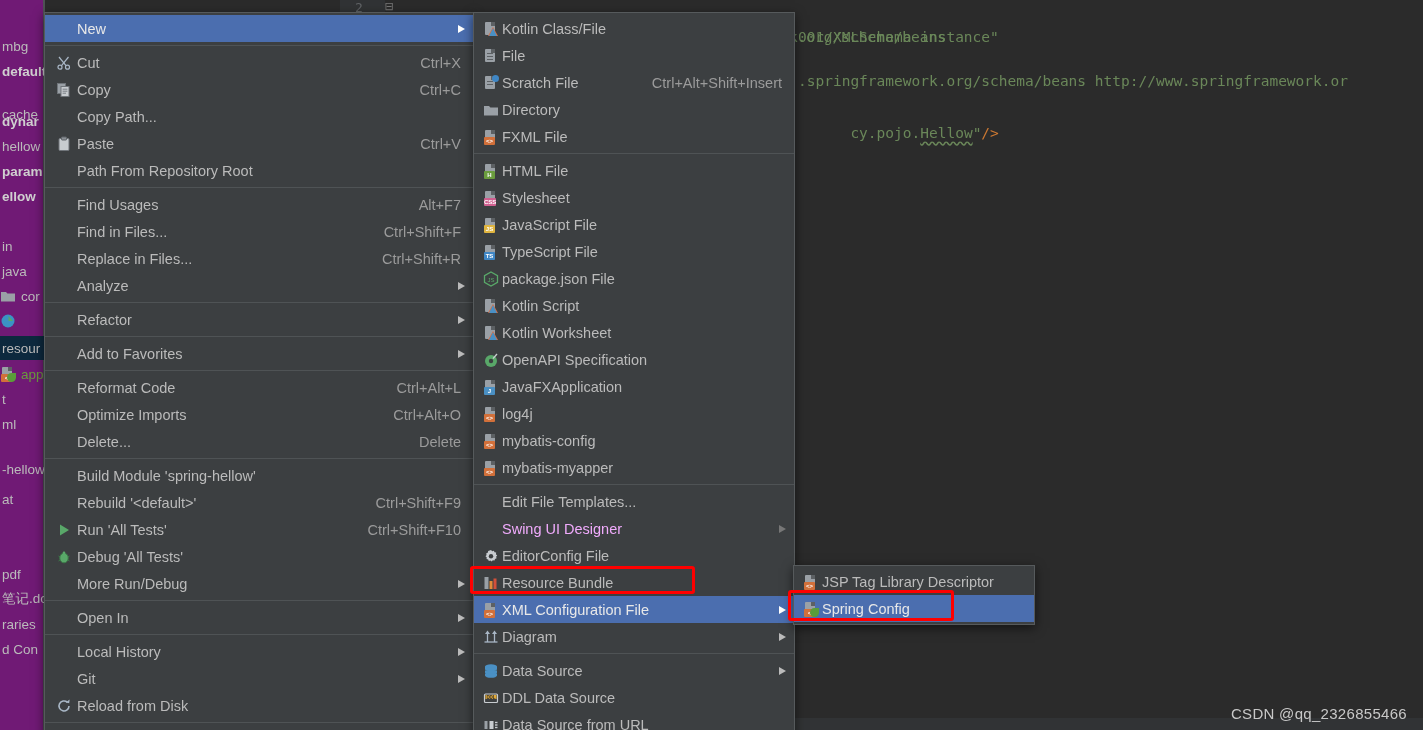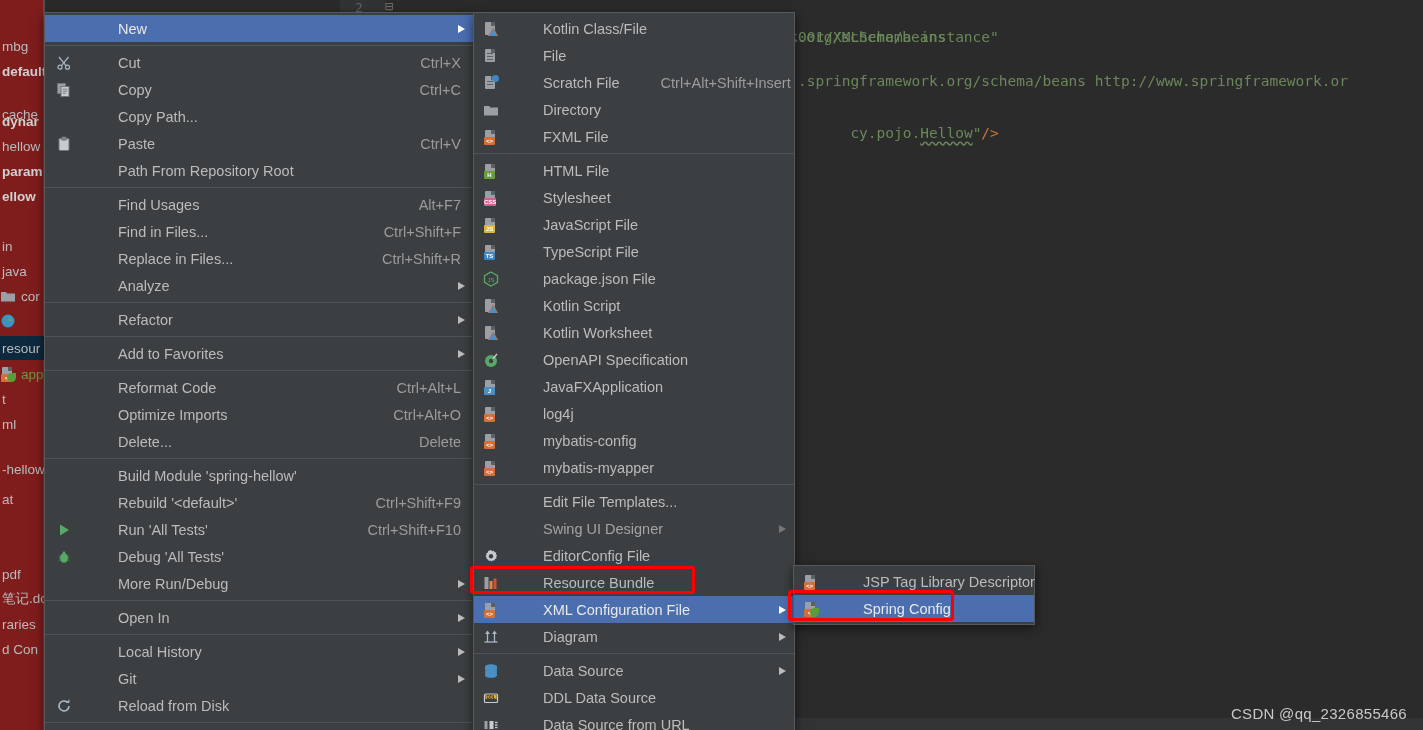--- a/index.html
+++ b/index.html
@@ -23,21 +23,21 @@
   .tok-attr  { color:#bababa; }
   .tok-str   { color:#6a8759; }
   .tok-punct { color:#cc7832; }
   .tok-plain { color:#a9b7c6; }
   .squiggle { text-decoration: underline wavy #6a8759; text-underline-offset:3px; }
   .editor-bottom-strip { position:absolute; left:340px; top:718px; width:1083px;
     height:12px; background:#313335; }
 
   
   .tree { position:absolute; left:0; top:0; width:45px; height:730px;
-    background:#7f1d1d; overflow:hidden; }
+    background:#701a75; overflow:hidden; }
   .tree-row { position:absolute; left:0; width:45px; height:24px;
     display:flex; align-items:center; white-space:nowrap; font-size:13.5px;
     color:#bbbbbb; }
   .tree-row .t-label { padding-left:2px; }
   .tree-row.bold .t-label { font-weight:bold; color:#d0d0d0; }
   .tree-row.sel { background:#0d293e; }
   .tree-row .t-ico { width:16px; height:16px; flex:0 0 16px; position:relative;
     margin-right:3px; }
   .tree-scroll { position:absolute; left:43px; top:0; width:2px; height:730px;
     background:#4e5254; }
@@ -64,32 +64,32 @@
     border-left:5px solid transparent; border-right:5px solid transparent;
     border-bottom:9px solid #e06c3b; }
   .k-diag2 { position:absolute; left:6px; bottom:1px; width:0; height:0;
     border-left:4px solid transparent; border-right:4px solid transparent;
     border-bottom:8px solid #4a90c4; }
 
   
   .menu { position:absolute; background:#3c3f41; border:1px solid #565a5c;
     box-shadow:0 3px 10px rgba(0,0,0,.55); padding:2px 0; }
   .mi { position:relative; display:flex; align-items:center; height:27px;
-    padding:0 0 0 6px; white-space:nowrap; cursor:default;gap:41px; }
+    padding:0 0 0 6px; white-space:nowrap; cursor:default; }
   .mi .mi-ico { width:22px; flex:0 0 22px; display:flex; align-items:center;
     justify-content:center; height:20px; }
   .mi .mi-label { font-size:14.5px; color:#bbbbbb; flex:1 1 auto; }
   .mi .mi-key { font-size:14.5px; color:#9b9b9b; padding-right:12px; }
   .mi .mi-arrow { position:absolute; right:8px; top:50%; transform:translateY(-50%);
     width:0;height:0;border-top:4.5px solid transparent;
     border-bottom:4.5px solid transparent;border-left:7px solid #bbbbbb; }
   .mi.sel { background:#4b6eaf; }
   .mi.sel .mi-label, .mi.sel .mi-key { color:#e8e8e8; }
   .mi.sel .mi-arrow { border-left-color:#ffffff; }
-  .mi.dis .mi-label { color:#a3a3a3; }
+  .mi.dis .mi-label { color:#f0abfc; }
   .mi.dis .mi-arrow { border-left-color:#777777; }
   .sep { height:1px; background:#4f5355; margin:3px 0; }
 
   #menu-context { left:44px; top:12px; width:430px; }
   #menu-context .mi { padding-left:8px; }
   #menu-context .mi .mi-label { padding-left:2px; }
 
   #menu-new { left:473px; top:12px; width:322px; }
   #menu-xmlcfg { left:793px; top:565px; width:242px; }
 

